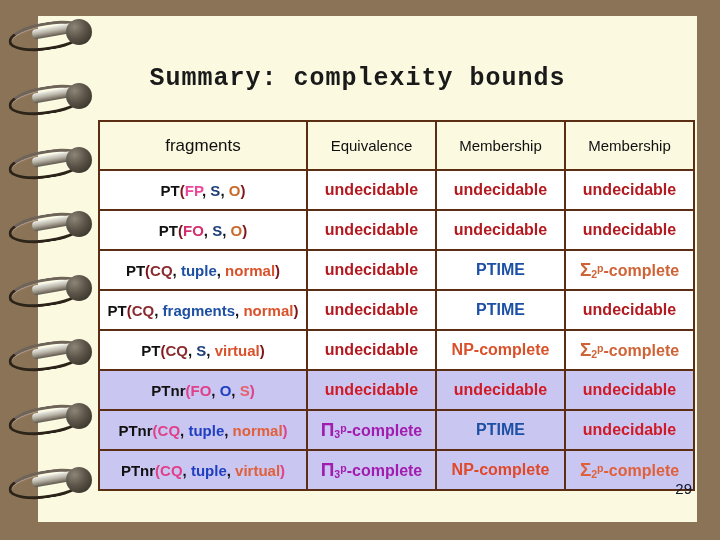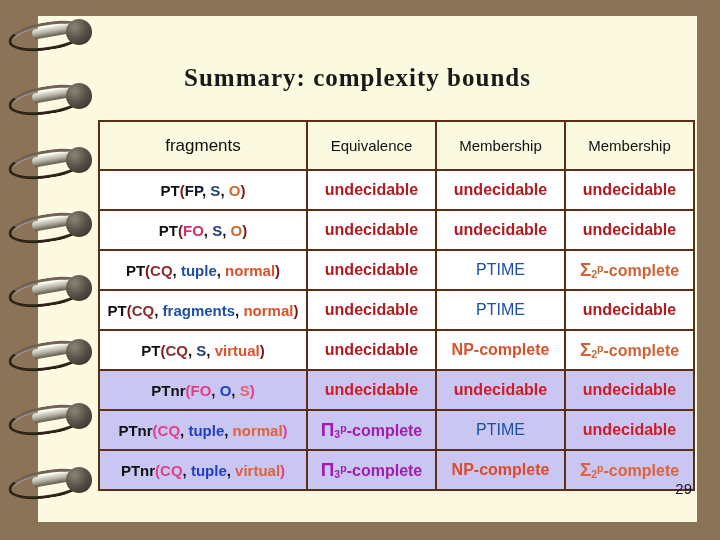--- a/index.html
+++ b/index.html
@@ -70,21 +70,21 @@
     background: radial-gradient(circle at 33% 30%, #8d8577 0%, #5b5347 45%, #2b2620 100%);
   }
 
   
   #title {
     position: absolute;
     left: 38px;
     top: 64px;
     width: 639px;
     text-align: center;
-    font-family: Liberation Serif, serif;
+    font-family: Liberation Mono, monospace;
     font-size: 25px;
     font-weight: bold;
     letter-spacing: 1px;
     color: #1a1a1a;
   }
 
   
   #tbl-wrap {
     position: absolute;
     left: 98px;
@@ -132,21 +132,21 @@
     font-size: 15px;
   }
 
   
   .k-black   { color: #111111; }
   .k-paren   { color: #7e1519; }
   .k-lmag    { color: #e0408a; }
 
   .v-undec   { color: #b21a20; font-weight: bold; }
   .v-undec-l { color: #d01a26; font-weight: bold; }
-  .v-ptime   { color: #1d4fa3; font-weight: normal; }
+  .v-ptime   { color: #1d4fa3; font-weight: bold; }
   .v-np      { color: #d9512a; font-weight: bold; }
   .v-np-l    { color: #e0482a; font-weight: bold; }
   .v-sigma   { color: #cf6336; font-weight: bold; }
   .v-sigma-l { color: #e0603a; font-weight: bold; }
   .v-pi      { color: #a21caf; font-weight: bold; }
 
   sub, sup { font-size: 0.66em; font-weight: bold; }
   sub { vertical-align: -0.22em; }
   sup { vertical-align: 0.42em; }
   .big-op { font-size: 1.18em; }
@@ -224,21 +224,21 @@
       <thead>
         <tr>
           <th class="frag">fragments</th>
           <th>Equivalence</th>
           <th>Membership</th>
           <th>Membership</th>
         </tr>
       </thead>
       <tbody id="tbody">
           <tr class="">
-            <td class="frag"><span class="k-black">PT</span><span class="k-paren">(</span><span style="color:#0f172a">FP</span><span class="k-black">, </span><span style="color:#1f3f7a">S</span><span class="k-black">, </span><span style="color:#c96a2b">O</span><span class="k-paren">)</span></td>
+            <td class="frag"><span class="k-black">PT</span><span class="k-paren">(</span><span style="color:#ec4899">FP</span><span class="k-black">, </span><span style="color:#1f3f7a">S</span><span class="k-black">, </span><span style="color:#c96a2b">O</span><span class="k-paren">)</span></td>
             <td><span class="v-undec">undecidable</span></td>
             <td><span class="v-undec">undecidable</span></td>
             <td><span class="v-undec">undecidable</span></td>
           </tr>
           <tr class="">
             <td class="frag"><span class="k-black">PT</span><span class="k-paren">(</span><span style="color:#d32f6e">FO</span><span class="k-black">, </span><span style="color:#1f3f7a">S</span><span class="k-black">, </span><span style="color:#c96a2b">O</span><span class="k-paren">)</span></td>
             <td><span class="v-undec">undecidable</span></td>
             <td><span class="v-undec">undecidable</span></td>
             <td><span class="v-undec">undecidable</span></td>
           </tr>

